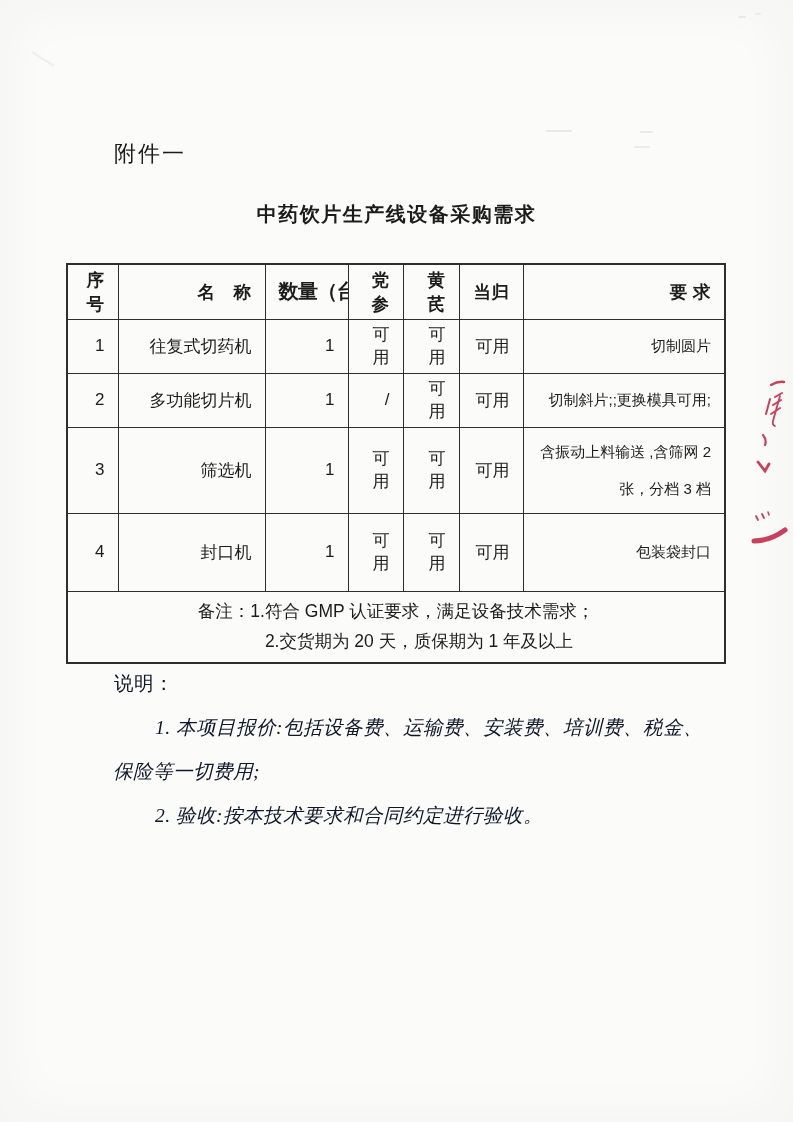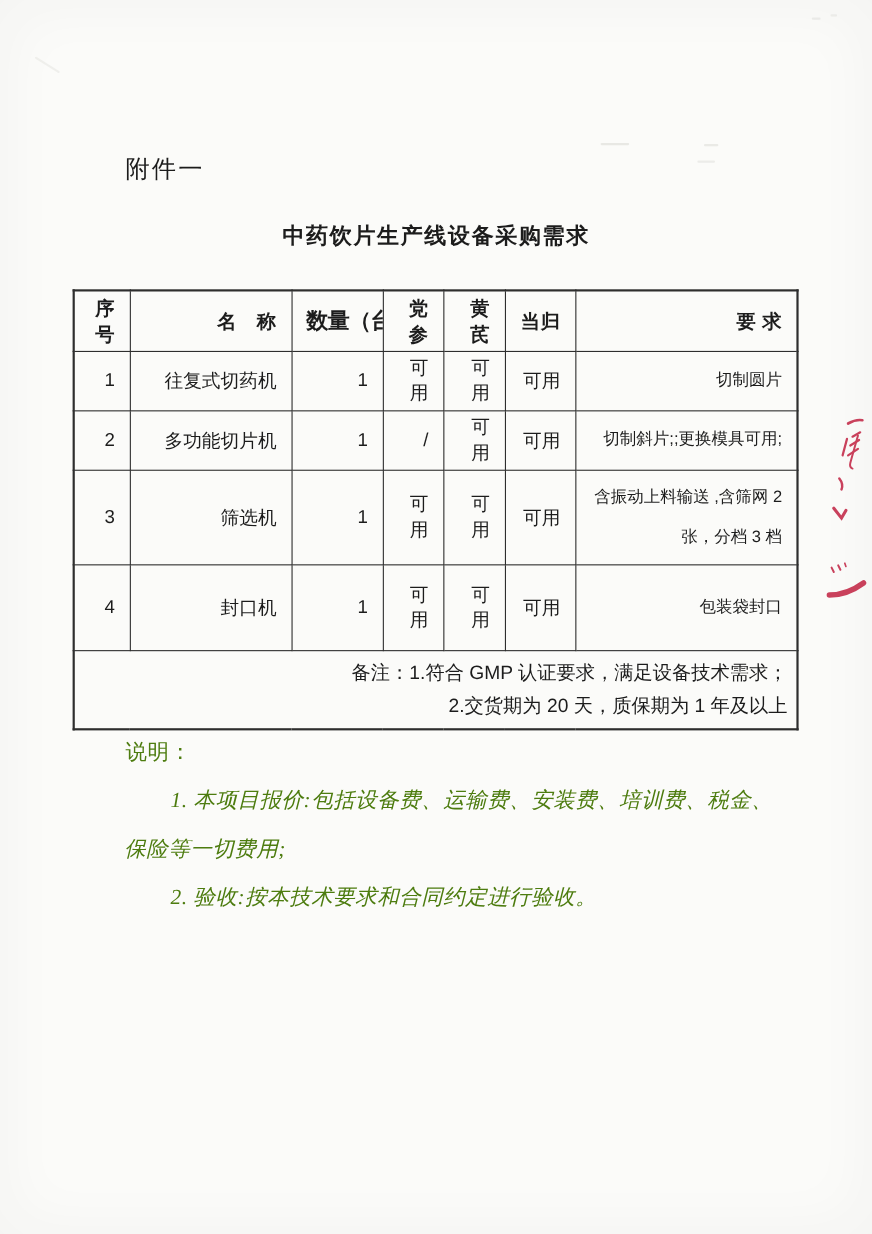--- a/index.html
+++ b/index.html
@@ -29,28 +29,28 @@
   .spec th { font-size:17.5px; font-weight:700; letter-spacing:0.5px; }
   .spec th.qty-h { font-size:20px; letter-spacing:-0.5px; white-space:nowrap; }
   tr.head { height:55px; }
   tr.r1 { height:54px; }
   tr.r2 { height:54px; }
   tr.r3 { height:86px; }
   tr.r4 { height:78px; }
   tr.rr { height:64px; }
   td.req { white-space:pre-line; line-height:2.5; font-size:15px; }
   td.remark-cell {
-    text-align:right; vertical-align:middle; padding:4px 8px 6px 8px;
+    text-align:center; vertical-align:middle; padding:4px 8px 6px 8px;
     font-size:17.5px; line-height:1.72;
   }
   .remark-l2 { padding-left:46px; }
   .notes {
     position:absolute; left:0; top:670px; width:100%;
     font-family:"Liberation Serif","DejaVu Serif",serif;
-    font-size:19.5px; color:#4d7c0f; letter-spacing:0.5px;
+    font-size:19.5px; color:#0f172a; letter-spacing:0.5px;
   }
   .n-head  { margin:0 0 0 114px; }
   .n-line  { margin:17px 0 0 155px;font-style:italic; }
   .n-line.flush { margin-left:113px; }
   .redmarks { position:absolute; left:744px; top:372px; }
   .art { position:absolute; background:#d9d9d4; border-radius:2px; }
 </style>
 </head>
 <body>
 

